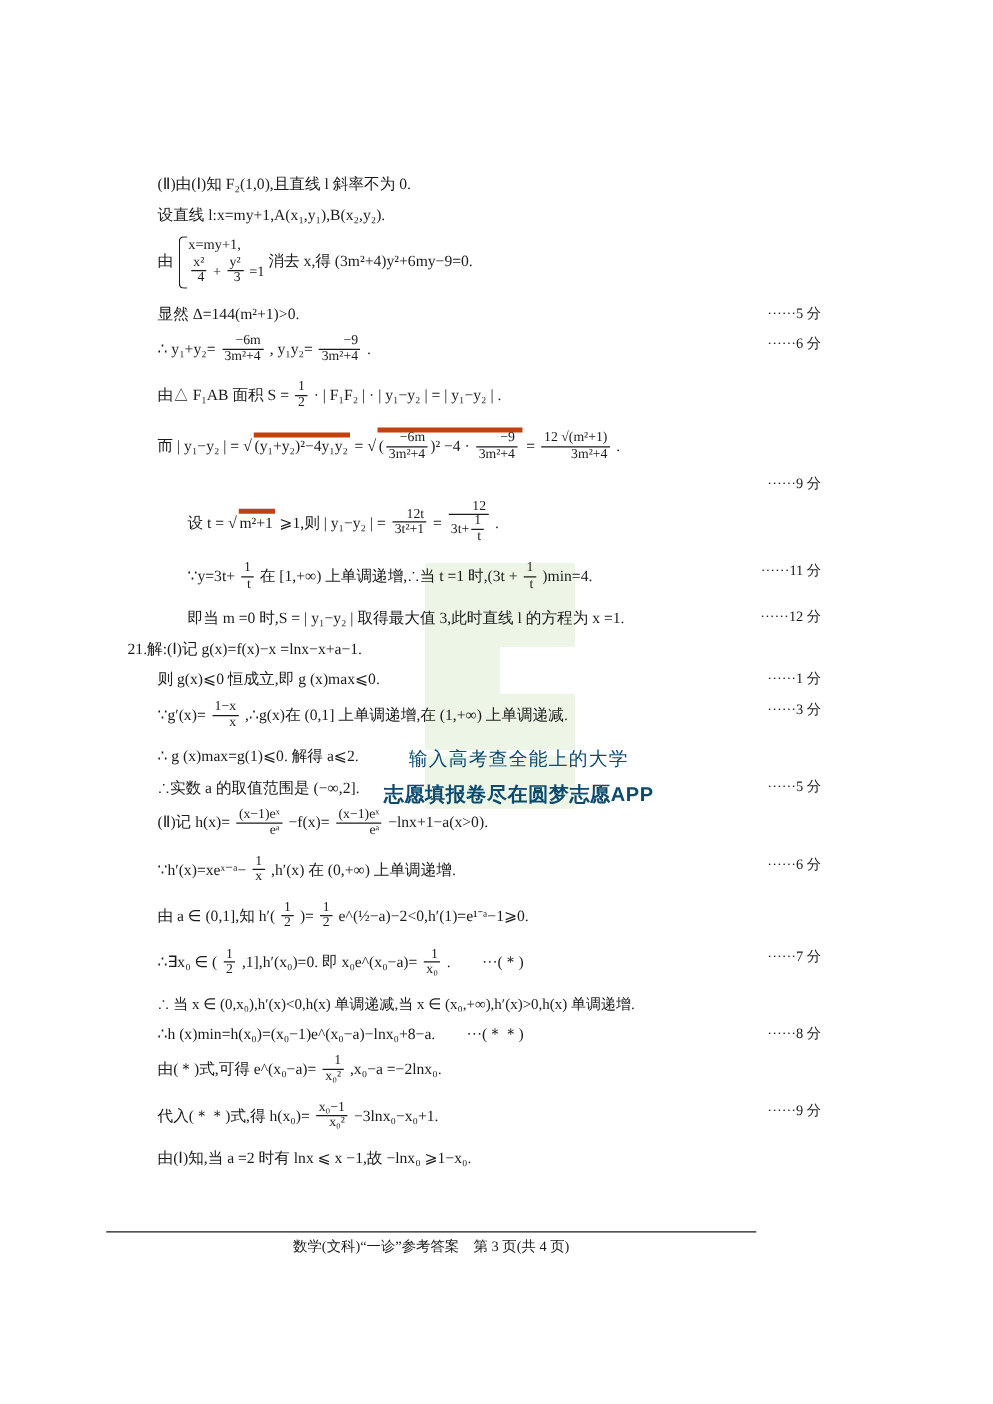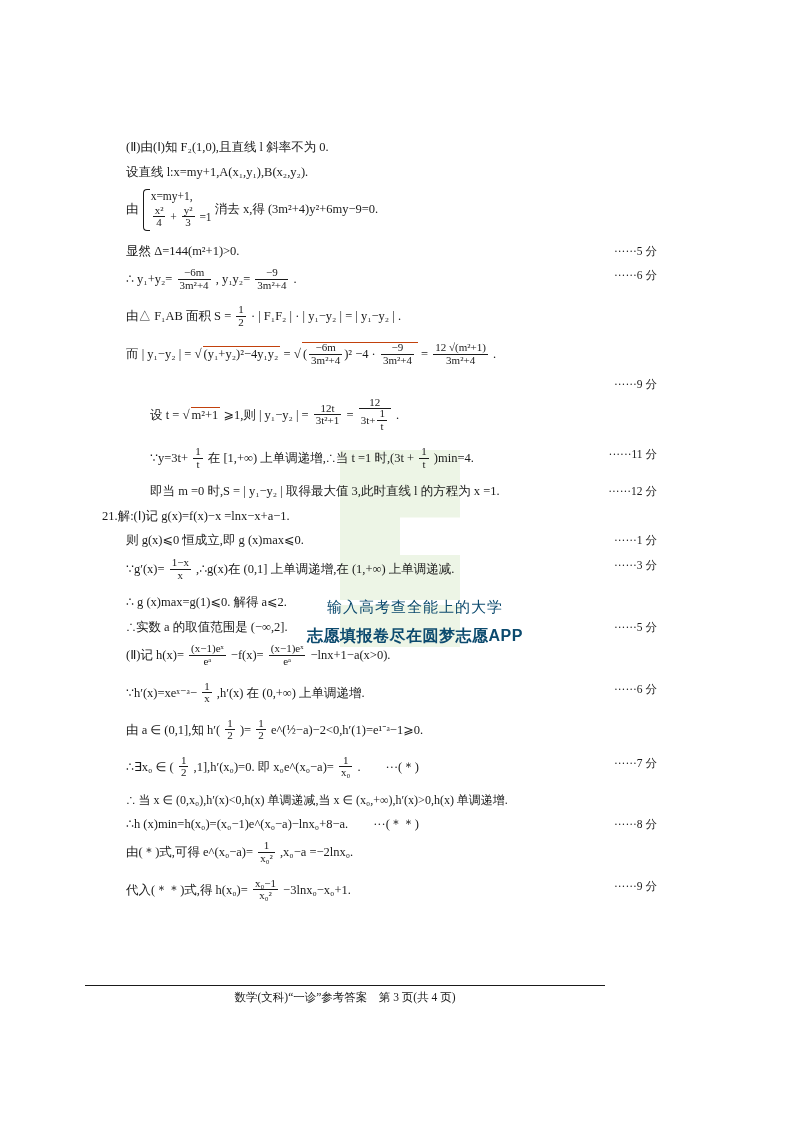--- a/index.html
+++ b/index.html
@@ -80,34 +80,34 @@
     right:-11px;
     top:0;
     font-size:11.5px;
     white-space:nowrap;
   }
   .indent{padding-left:24px;}
   
   .frac{
     display:inline-block;
     vertical-align:middle;
-    text-align:center;
+    text-align:right;
     font-size:11px;
     line-height:1.05;
     margin:0 2px;
     position:relative;
     top:-1px;
     font-family:Liberation Serif, serif;
   }
   .frac .num{display:block;padding:0 2px;}
   .frac .den{display:block;border-top:1px solid #1a1a1a;padding:0 2px;}
   
   .sqrt{
     display:inline-block;
-    border-top:1px solid #c2410c;
+    border-top:4px solid #c2410c;
     padding:0 2px 0 1px;
     margin-left:1px;
   }
   .radic{display:inline-block;font-size:13px;}
   
   .cases{
     display:inline-block;
     vertical-align:middle;
     position:relative;
     padding-left:9px;
@@ -370,20 +370,23 @@
     <div class="line tall">
       <span>代入(＊＊)式,得 h(x₀)=</span>
       <span class="frac">
         <span class="num">x₀−1</span>
         <span class="den">x₀²</span>
       </span>
       <span>−3lnx₀−x₀+1.</span>
       <span class="score">······9 分</span>
     </div>
 
+    <div class="line">
+      <span>由(Ⅰ)知,当 a =2 时有 lnx ⩽ x −1,故 −lnx₀ ⩾1−x₀.</span>
+    </div>
 
   </div>
 
   <div class="footer">
     <div class="rule"></div>
     <span>数学(文科)“一诊”参考答案　第 3 页(共 4 页)</span>
   </div>
 
 </div>
 

